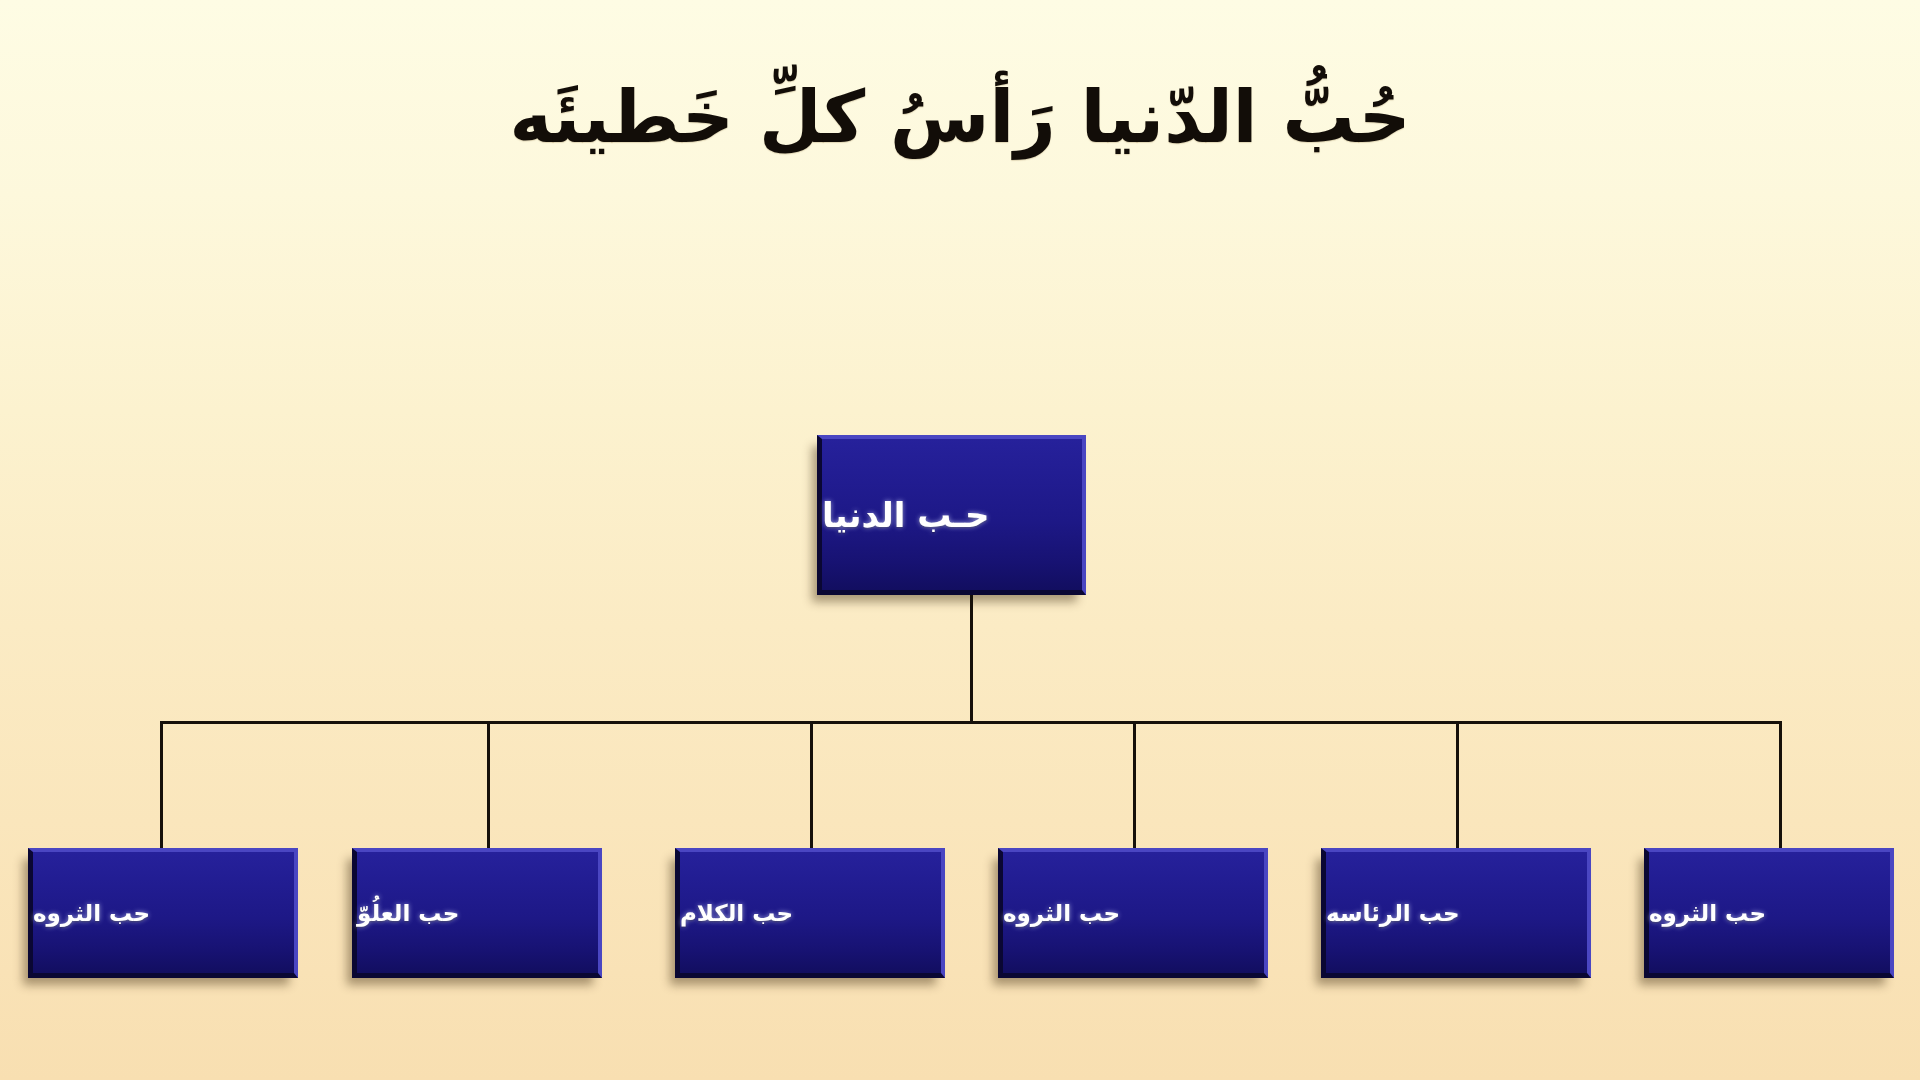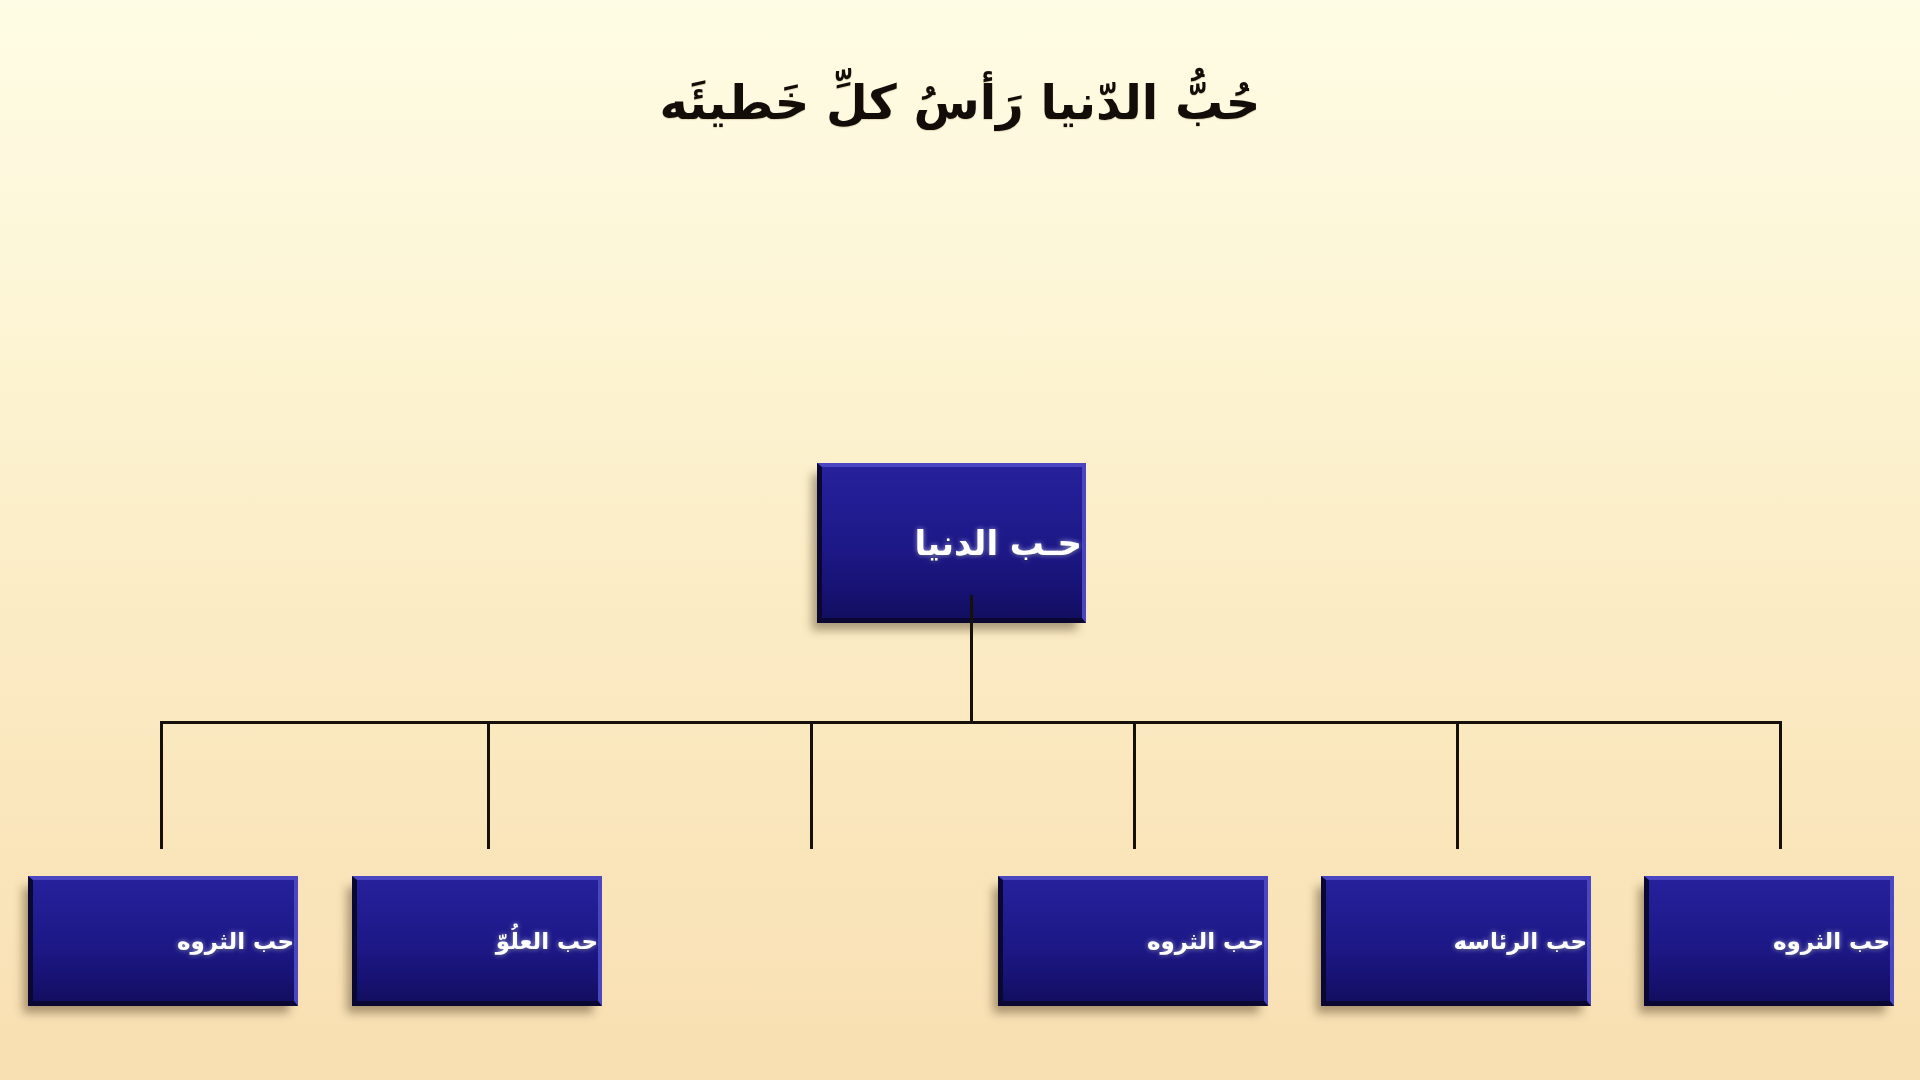--- a/index.html
+++ b/index.html
@@ -28,21 +28,21 @@
   }
 
   
   .slide-title {
     position: absolute;
     left: 0;
     top: 72px;
     width: 1920px;
     text-align: center;
     font-family: "DejaVu Sans", "Liberation Sans", sans-serif;
-    font-size: 48px;
+    font-size: 72px;
     font-weight: bold;
     color: #120D08;
     direction: rtl;
     unicode-bidi: isolate;
     line-height: 1.25;
     letter-spacing: 0px;
     text-shadow: 0 1px 1px rgba(140,110,60,0.25);
     white-space: nowrap;
   }
 
@@ -64,24 +64,23 @@
                 #1D1886 55%,
                 #171272 82%,
                 #120E60 100%);
     border-top: 4px solid #4A46C2;
     border-right: 4px solid #4A46C2;
     border-bottom: 5px solid #0A0733;
     border-left: 5px solid #0A0733;
     box-shadow: -7px 9px 9px -2px rgba(60,40,15,0.42);
     display: flex;
     align-items: center;
-    justify-content: flex-start;
+    justify-content: flex-end;
     direction: rtl;
     unicode-bidi: isolate;
-    margin-top: 28px;
   }
 
   .node-label {
     font-family: "DejaVu Sans", "Liberation Sans", sans-serif;
     font-weight: bold;
     color: #FFFFFF;
     white-space: nowrap;
     text-shadow: 0 0 5px rgba(200,205,255,0.75),
                  0 1px 2px rgba(0,0,0,0.55);
     direction: rtl;
@@ -122,20 +121,23 @@
   <div class="connector conn-v" style="left:1779px; top:721px; height:128px;"></div>
 
   <div class="node leaf-node" style="left:28px; width:270px;">
     <span class="node-label">حب الثروه</span>
   </div>
 
   <div class="node leaf-node" style="left:352px; width:250px;">
     <span class="node-label">حب العلُوّ</span>
   </div>
 
+  <div class="node leaf-node" style="left:675px; width:270px;">
+    <span class="node-label">حب الكلام</span>
+  </div>
 
   <div class="node leaf-node" style="left:998px; width:270px;">
     <span class="node-label">حب الثروه</span>
   </div>
 
   <div class="node leaf-node" style="left:1321px; width:270px;">
     <span class="node-label">حب الرئاسه</span>
   </div>
 
   <div class="node leaf-node" style="left:1644px; width:250px;">

